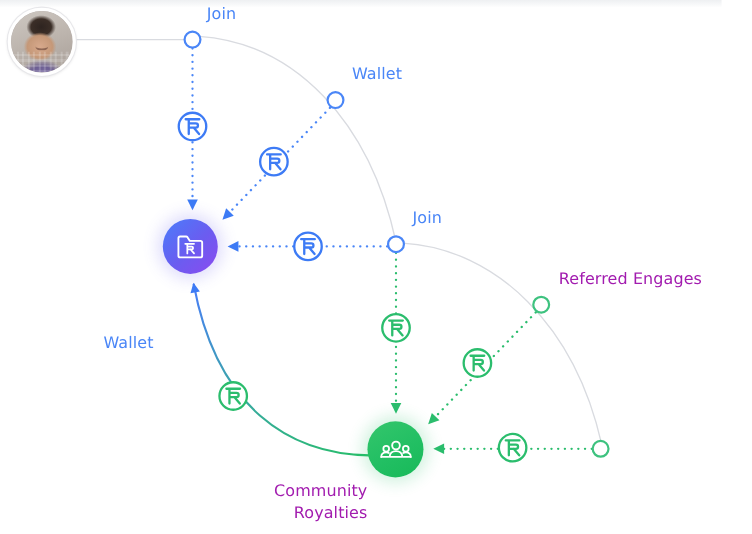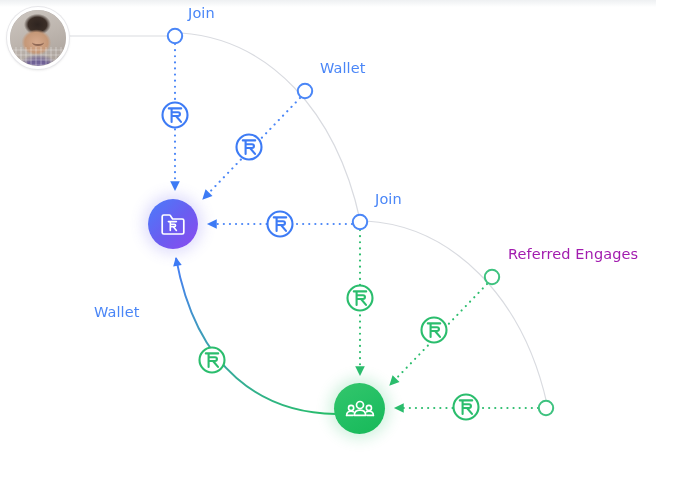--- a/index.html
+++ b/index.html
@@ -221,14 +221,16 @@
       <path d="M28.4,21.4 C28.4,18.6 26.4,17.2 23.9,17.2 C23.0,17.2 22.2,17.4 21.5,17.8" fill="none" stroke="#ffffff" stroke-width="1.6" stroke-linejoin="round" stroke-linecap="round"></path>
       <path d="M28.4,21.4 L21.9,21.4" fill="none" stroke="#ffffff" stroke-width="1.6" stroke-linecap="round"></path>
     </svg>
   </div>
 
   <div class="lbl lbl-blue" style="left:188px; top:4px;">Join</div>
   <div class="lbl lbl-blue" style="left:320px; top:59px;">Wallet</div>
   <div class="lbl lbl-blue" style="left:375px; top:190px;">Join</div>
   <div class="lbl lbl-green" style="left:508px; top:245px;">Referred Engages</div>
   <div class="lbl lbl-blue" style="left:94px; top:264px;margin-top:39px;">Wallet</div>
+  <div class="lbl lbl-green lbl-r" style="left:232px; top:438px; width:102px;">Community
+Royalties</div>
 
 </div>
 
 </body></html>

